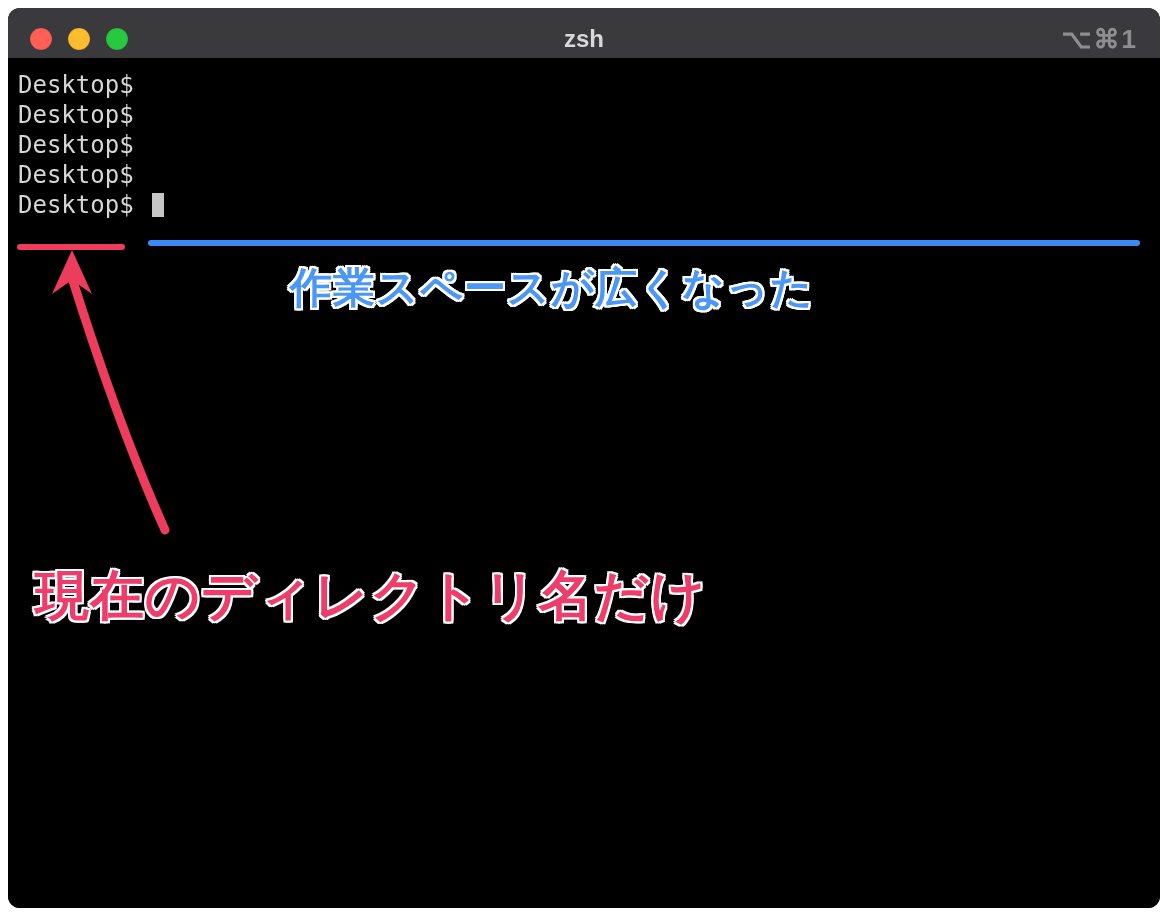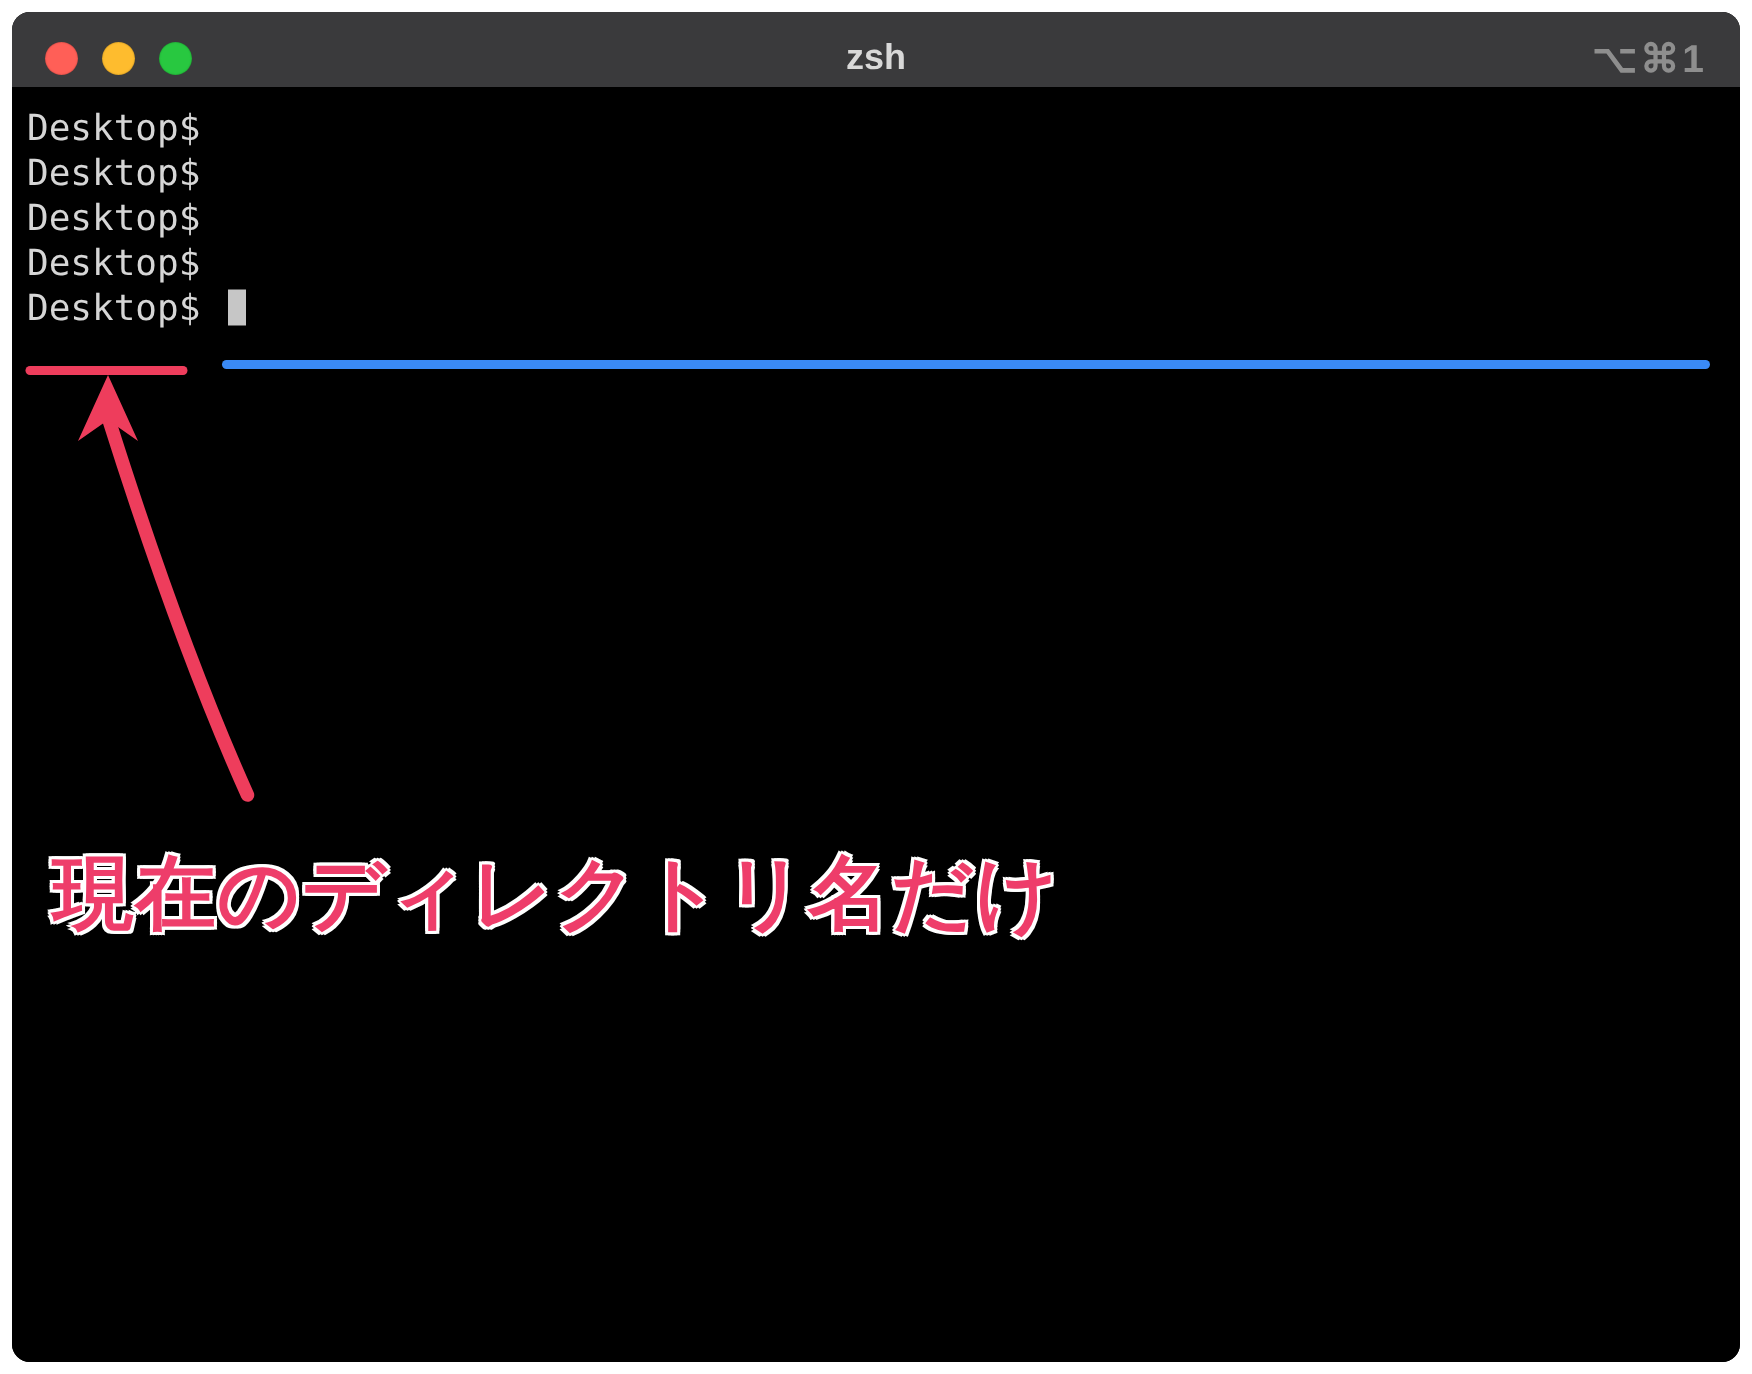--- a/index.html
+++ b/index.html
@@ -187,20 +187,23 @@
   </div>
 
 </div>
 
 <div class="overlay">
 
   <div class="red-underline"></div>
 
   <div class="blue-line"></div>
 
+  <div class="blue-annot outlined">
+    <span>作業スペースが広くなった</span>
+  </div>
 
   <div class="arrow-wrap">
     <svg width="160" height="290" viewBox="0 0 160 290">
       <defs>
         <marker id="arrowhead" markerWidth="16" markerHeight="20" refX="8" refY="3" orient="auto">
           <polygon points="0 20, 8 0, 16 20" fill="#ee3d5c"></polygon>
         </marker>
       </defs>
 
       <path d="M 115 280 Q 70 180 22 28" stroke="#ee3d5c" stroke-width="9" fill="none" stroke-linecap="round"></path>

